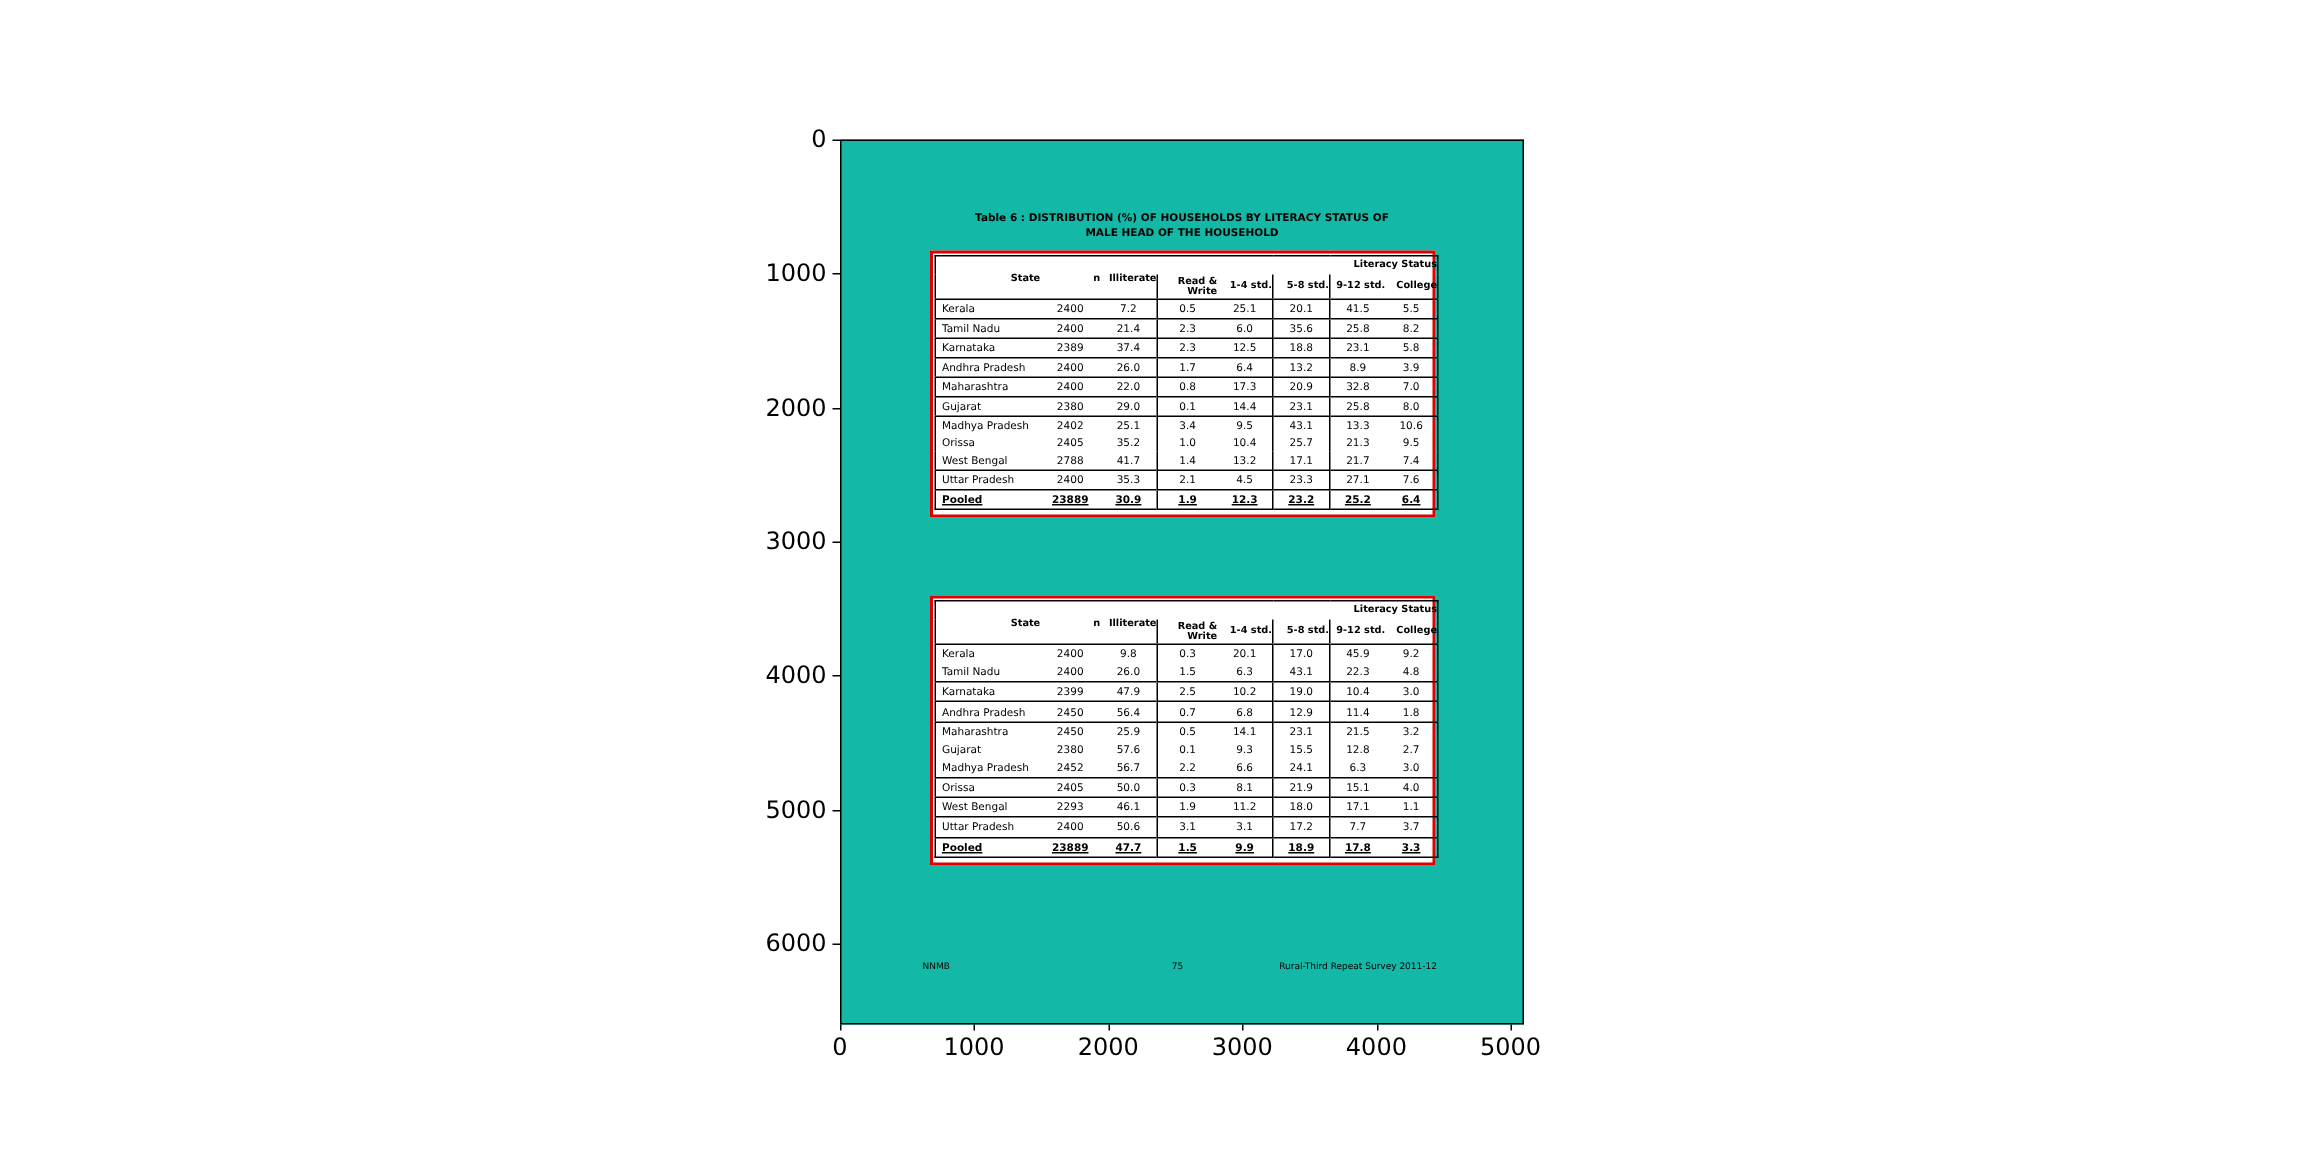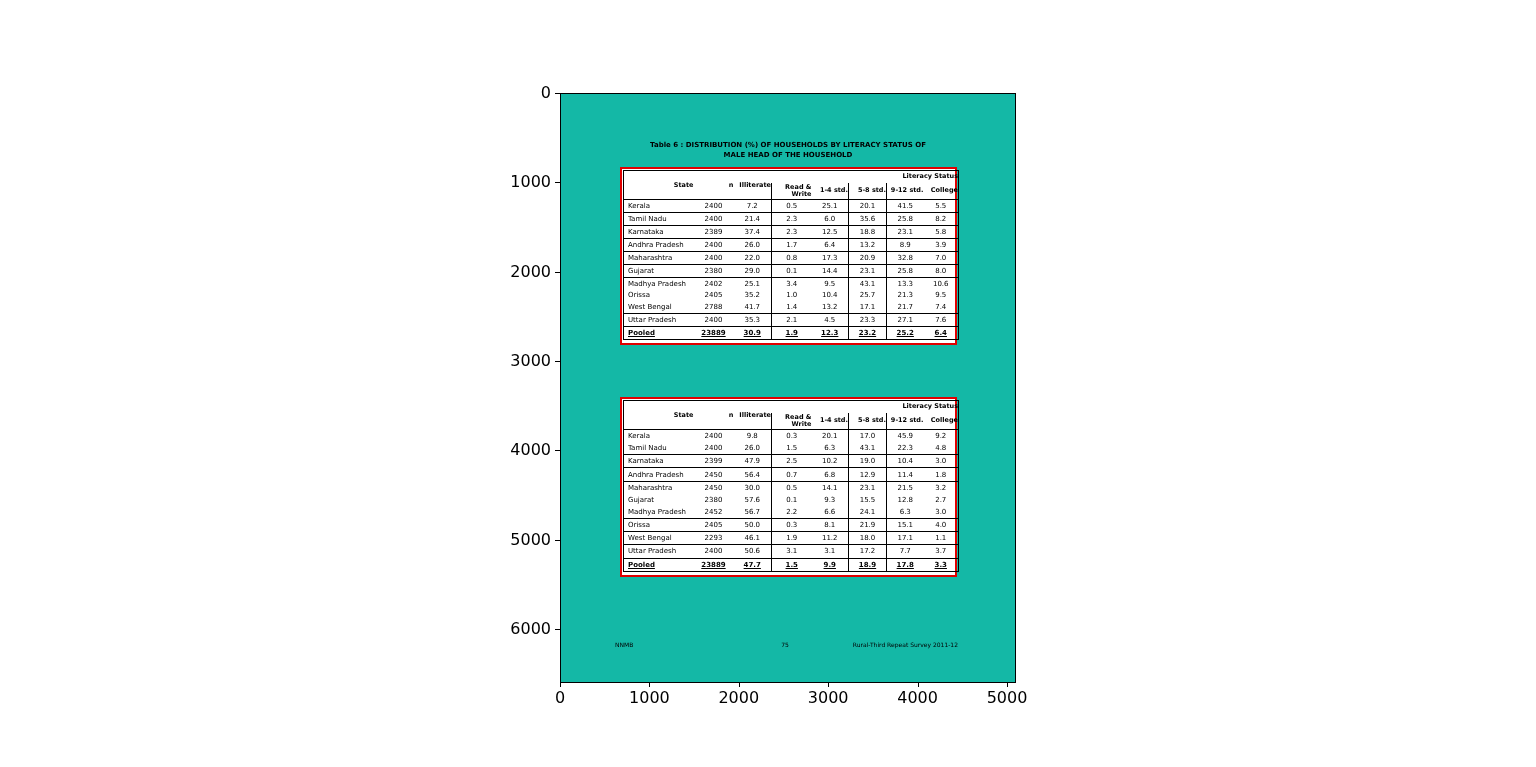--- a/index.html
+++ b/index.html
@@ -265,21 +265,21 @@
             <td class="">56.4</td>
             <td class="bl">0.7</td>
             <td class="">6.8</td>
             <td class="bl">12.9</td>
             <td class="bl">11.4</td>
             <td class="">1.8</td>
           </tr>
           <tr class="sep ">
             <td class="state ">Maharashtra</td>
             <td class="">2450</td>
-            <td class="">30.0</td>
+            <td class="">25.9</td>
             <td class="bl">0.5</td>
             <td class="">14.1</td>
             <td class="bl">23.1</td>
             <td class="bl">21.5</td>
             <td class="">3.2</td>
           </tr>
           <tr class="">
             <td class="state ">Gujarat</td>
             <td class="">2380</td>
             <td class="">57.6</td>

